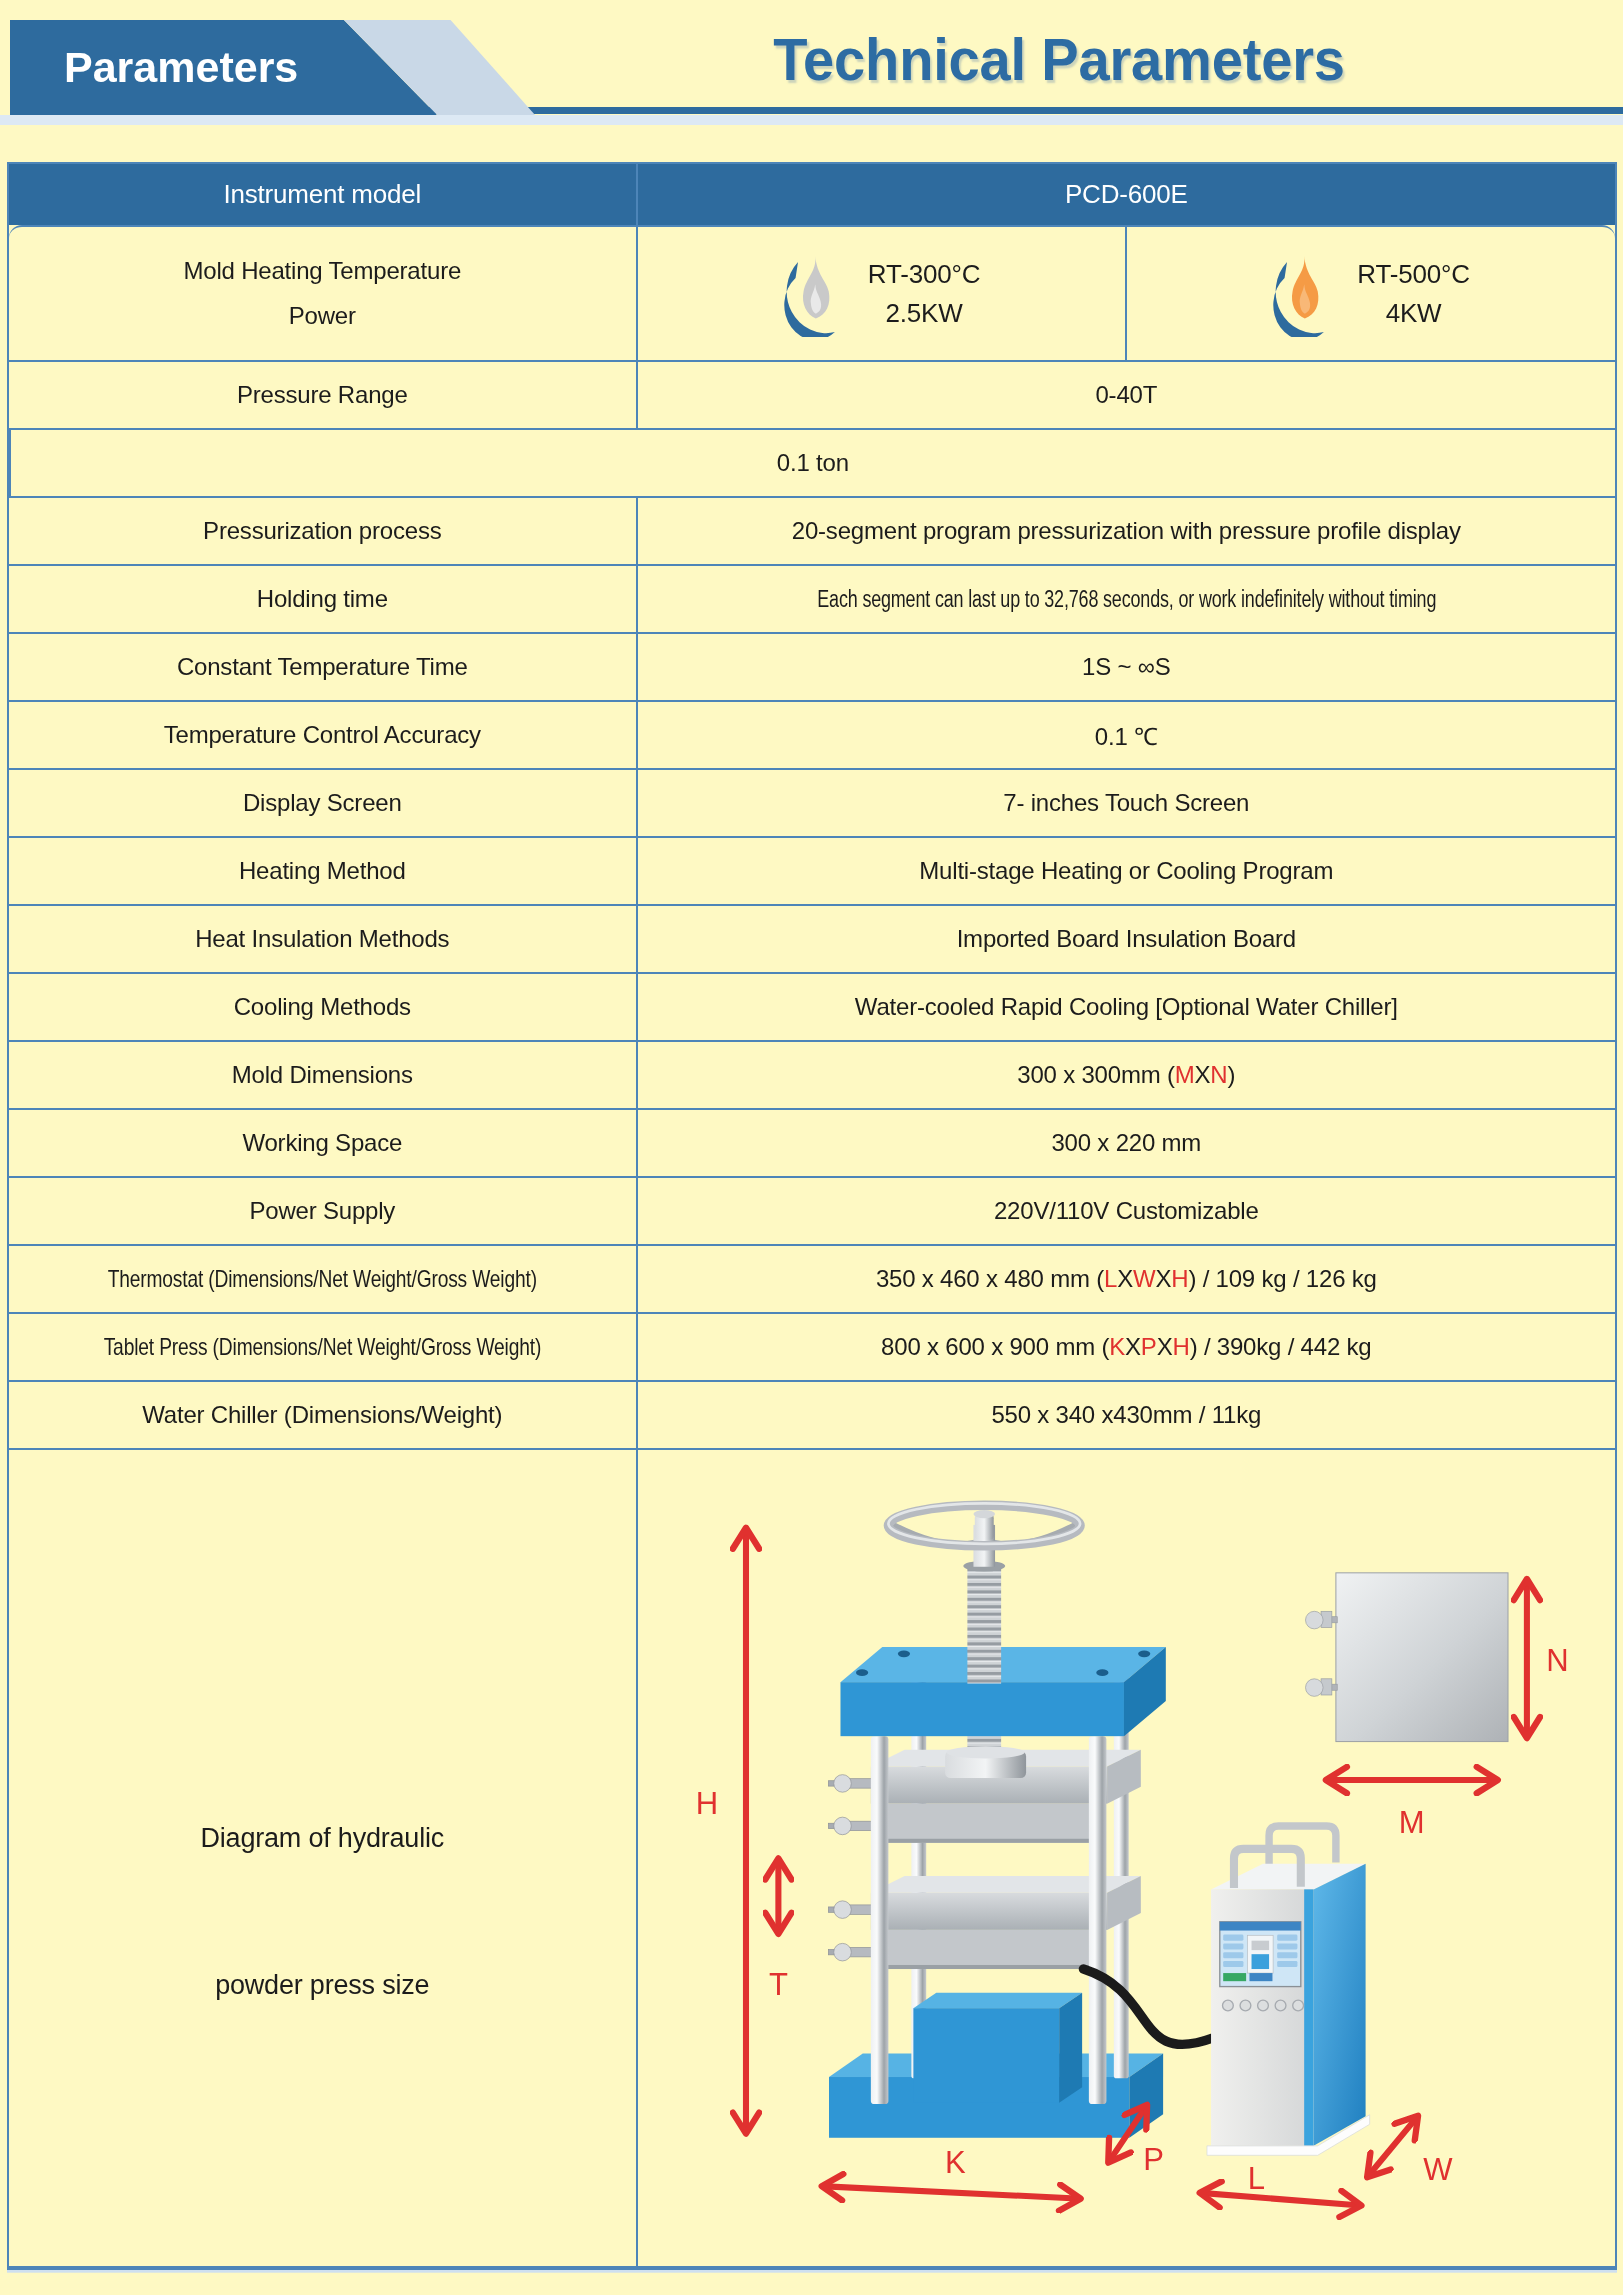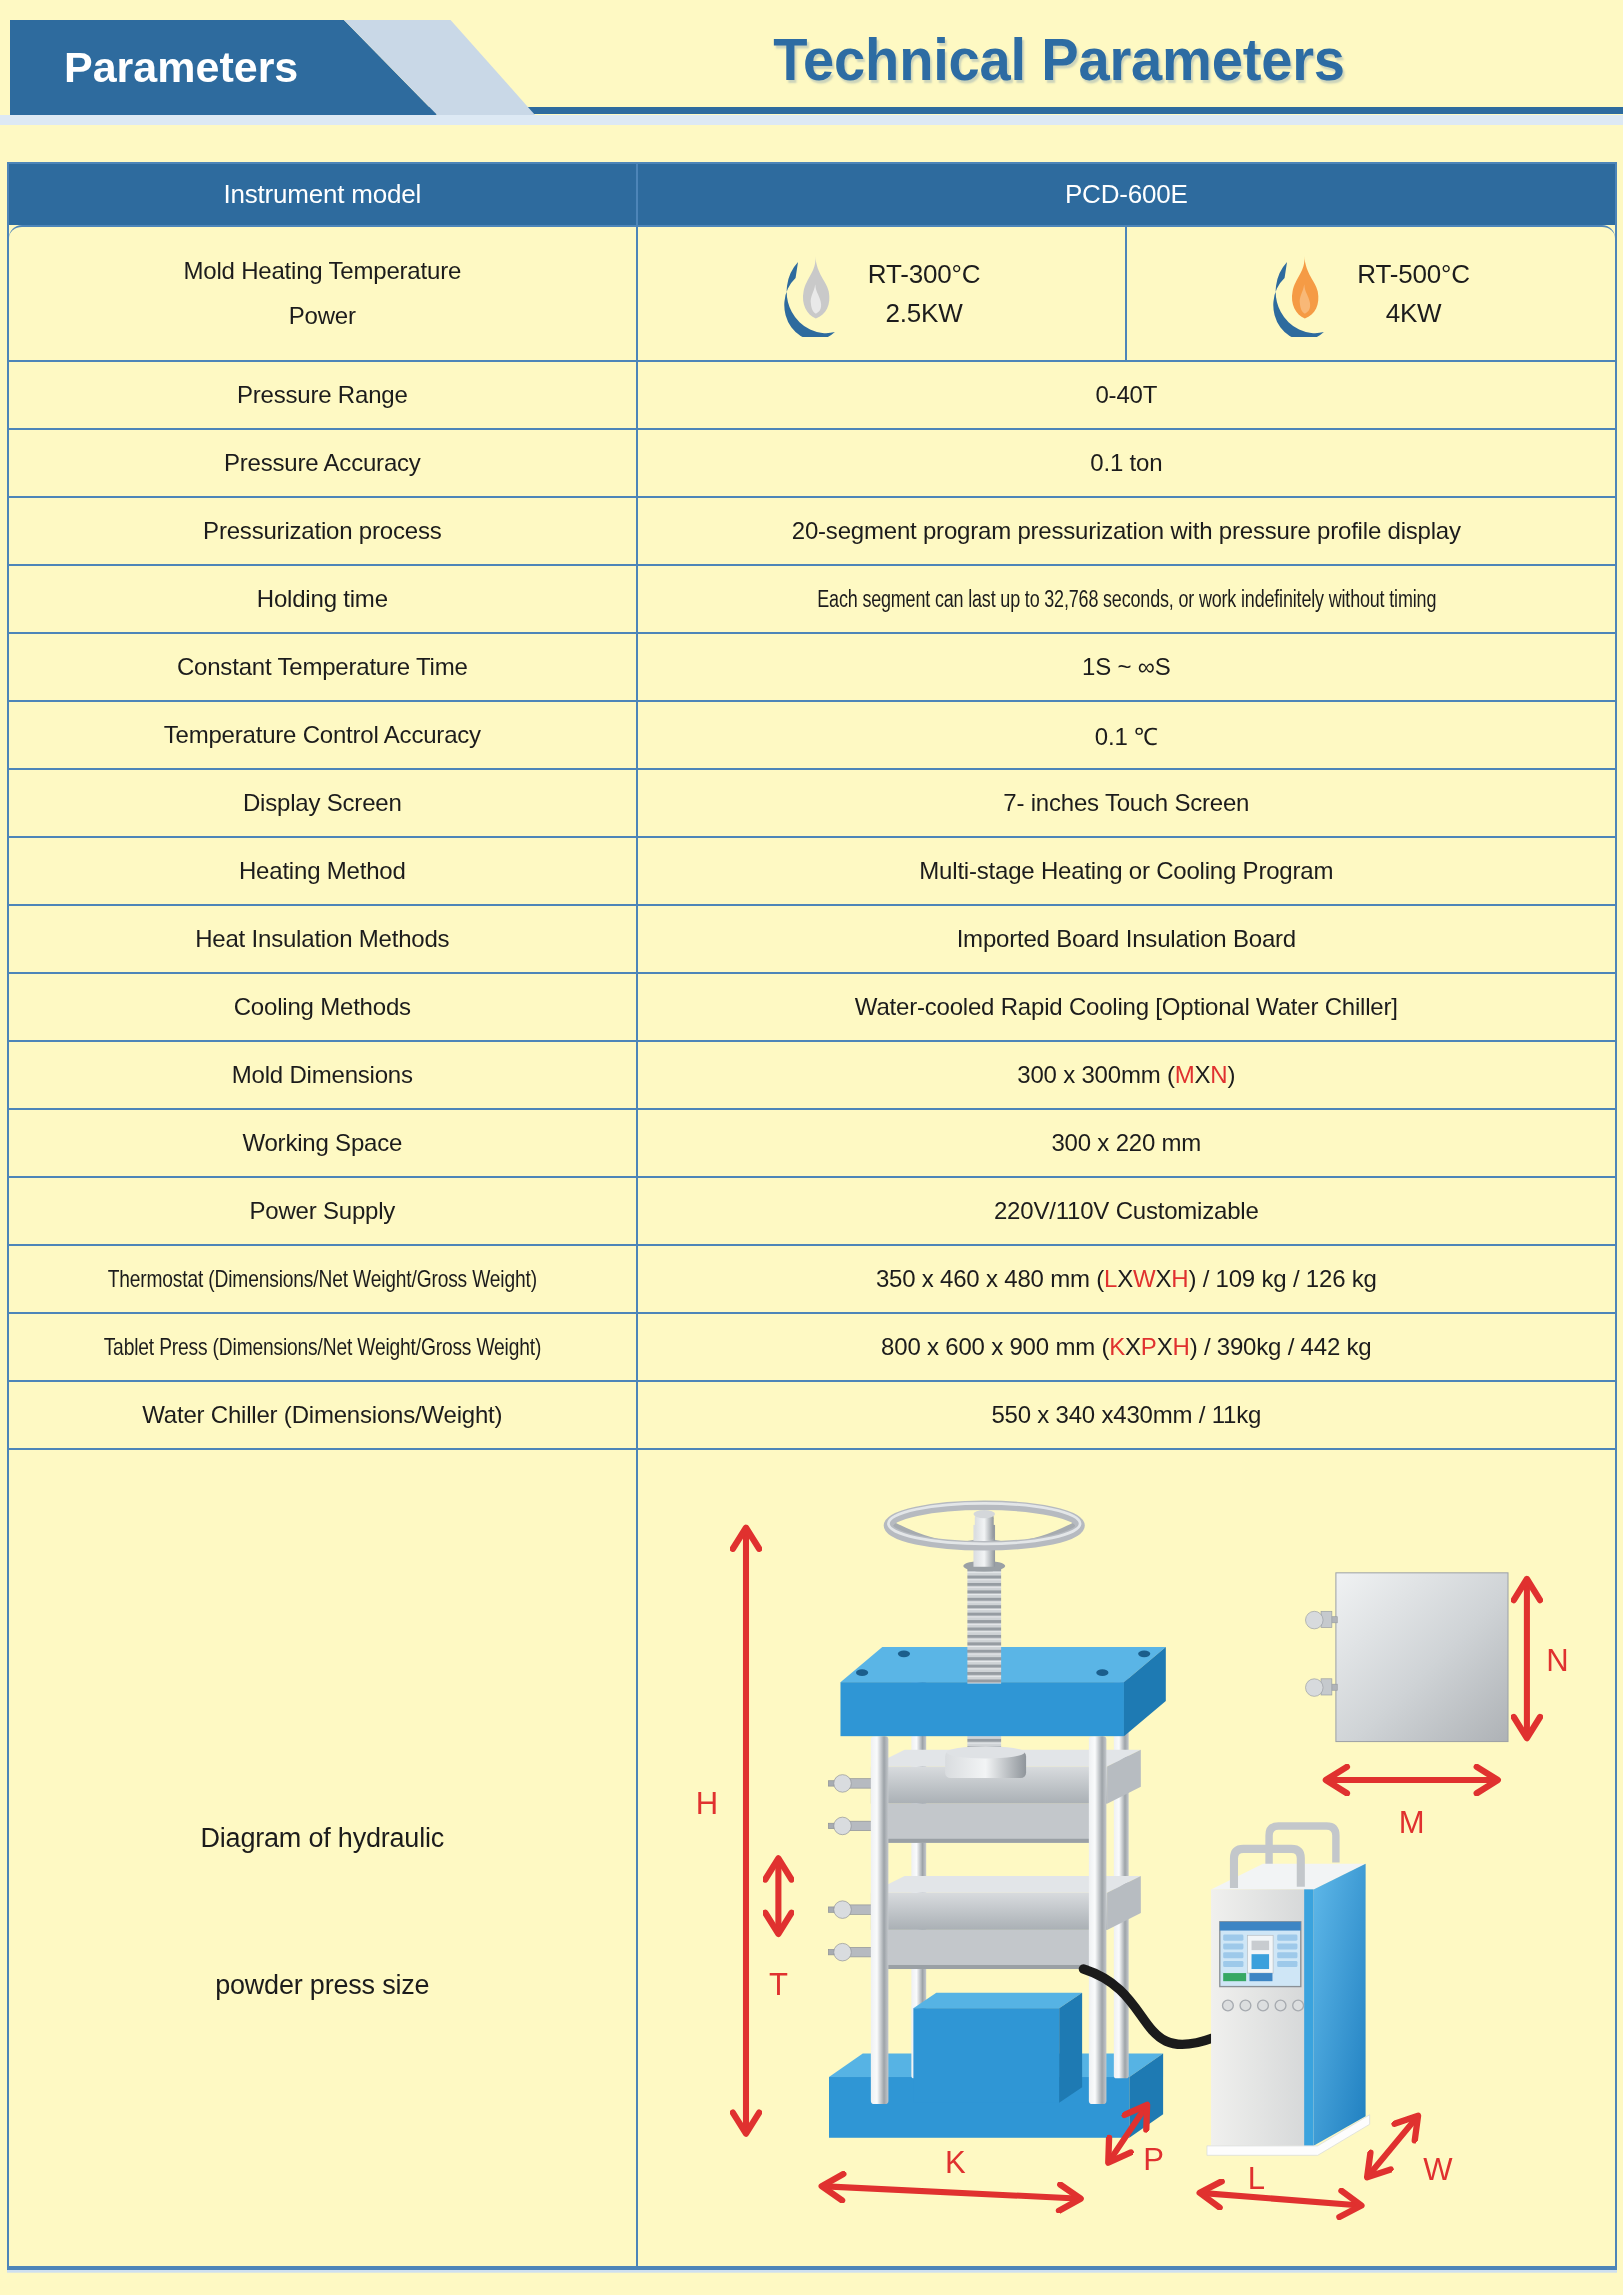--- a/index.html
+++ b/index.html
@@ -104,21 +104,20 @@
           </div>
         </div>
       </div>
     </div>
 
     <div class="row r100">
       <div class="cell pcol">Pressure Range</div>
       <div class="cell vcol">0-40T</div>
     </div>
     <div class="row r100">
-      <div class="cell pcol">Pressure Accuracy</div>
       <div class="cell vcol">0.1 ton</div>
     </div>
     <div class="row r100">
       <div class="cell pcol">Pressurization process</div>
       <div class="cell vcol">20-segment program pressurization with pressure profile display</div>
     </div>
     <div class="row r100">
       <div class="cell pcol">Holding time</div>
       <div class="cell vcol">
           <span class="cond2">Each segment can last up to 32,768 seconds, or work indefinitely without timing</span>

